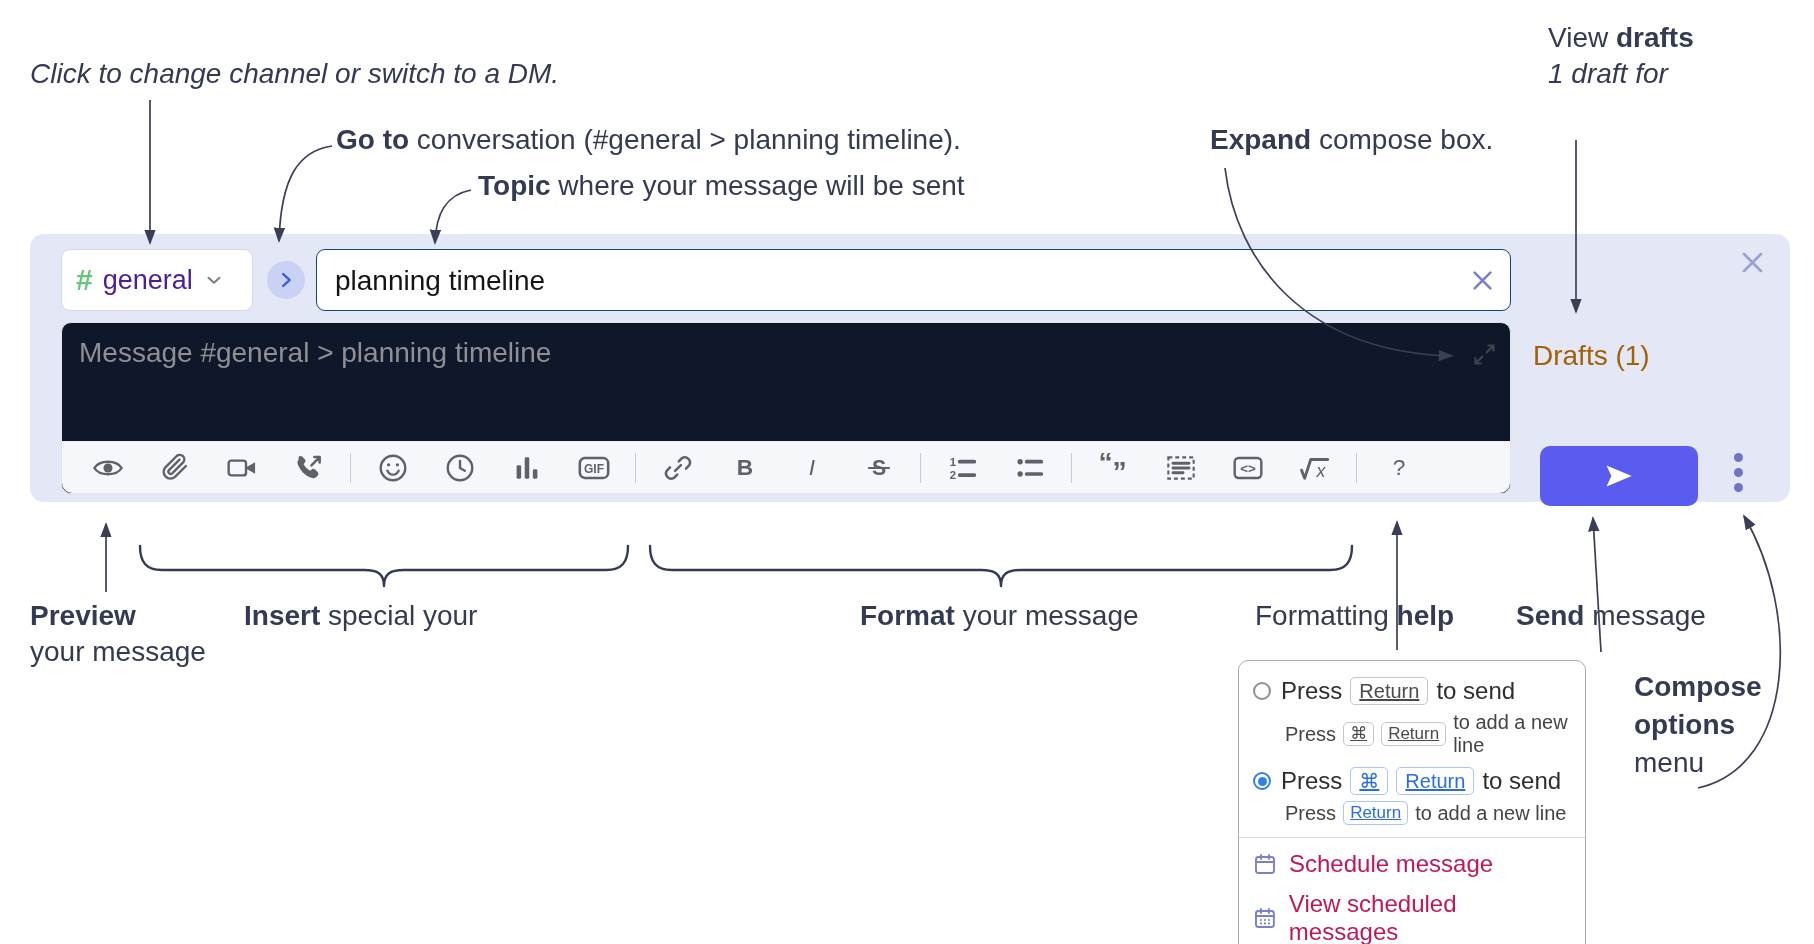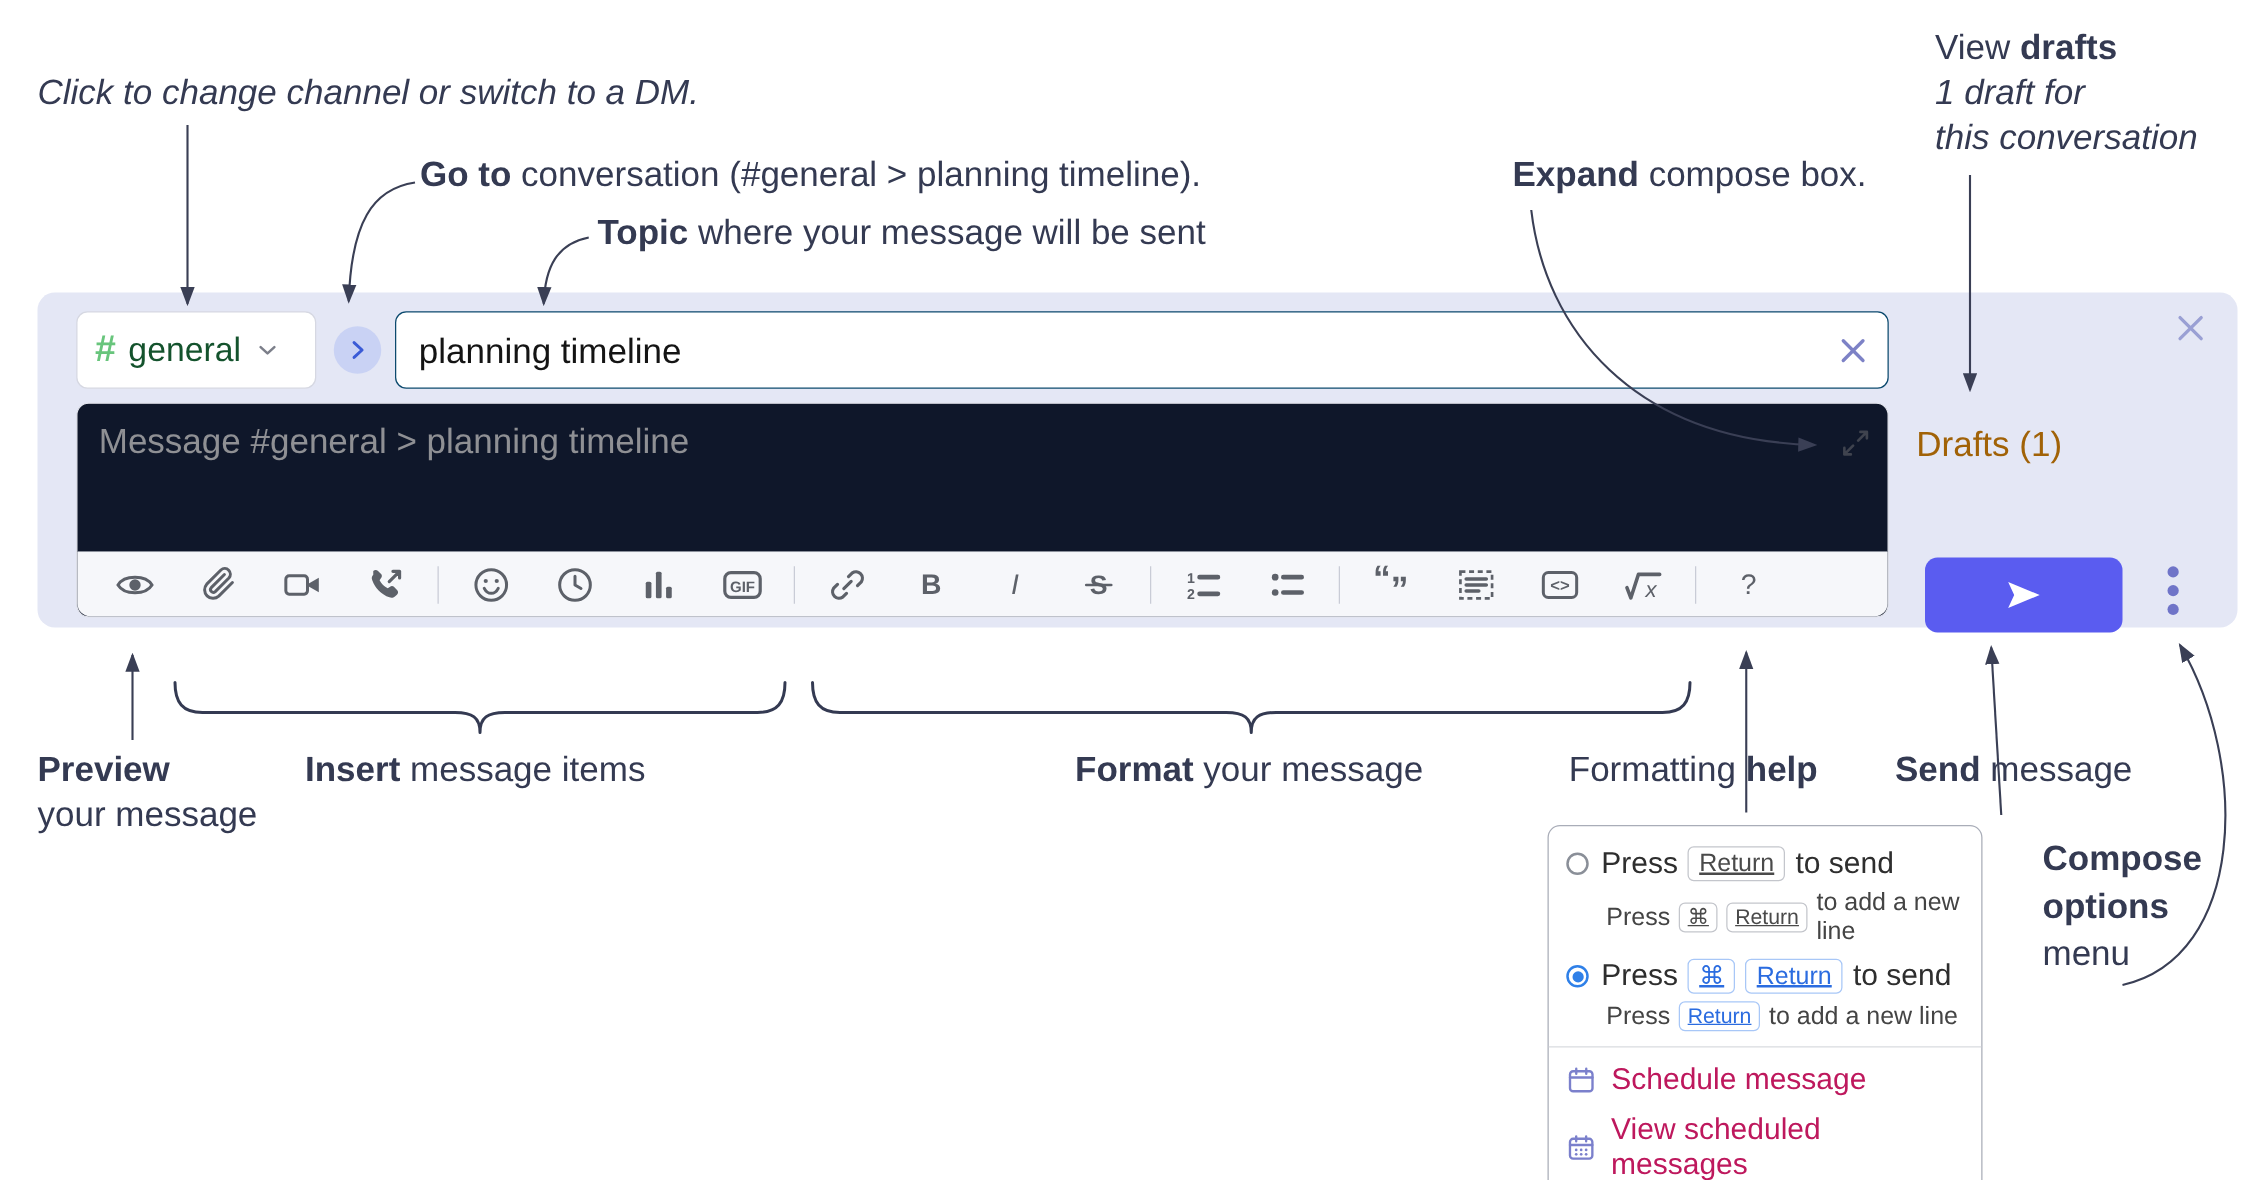--- a/index.html
+++ b/index.html
@@ -9,21 +9,21 @@
   .ann b{font-weight:700;}
   .it{font-style:italic;}
 
   
   .panel{position:absolute;left:30px;top:234px;width:1760px;height:268px;
          background:#e4e7f5;border-radius:14px;}
   .chip{position:absolute;left:61px;top:249px;width:192px;height:62px;background:#fff;
         border:1px solid #d6d8e2;border-radius:9px;display:flex;align-items:center;
         gap:10px;padding:0 14px;box-sizing:border-box;cursor:pointer;}
   .hash{color:#68c57c;font-weight:700;font-size:30px;}
-  .chipname{font-size:27px;color:#14532d;text-align:center;}
+  .chipname{font-size:27px;color:#4c1d95;text-align:center;}
   .gobtn{position:absolute;left:267px;top:261px;width:38px;height:38px;border-radius:50%;
          background:#c9d2f4;display:flex;align-items:center;justify-content:center;border:none;}
   .topicwrap{position:absolute;left:316px;top:249px;width:1195px;height:62px;background:#fff;
              border:1px solid #0c4a6e;border-radius:9px;box-sizing:border-box;}
   .topicwrap input{position:absolute;left:16px;top:0;width:1110px;height:60px;border:none;outline:none;
              font-size:28px;color:#141414;font-family:"Liberation Sans",sans-serif;background:transparent;}
   .xbtn{position:absolute;background:transparent;border:none;padding:0;cursor:pointer;}
   .msgbox{position:absolute;left:61px;top:322px;width:1450px;height:172px;background:#0f172a;
           border:1px solid #e2e4ec;border-radius:10px;box-sizing:border-box;}
   .placeholder{position:absolute;left:17px;top:14px;font-size:28px;color:#8f9094;}
@@ -70,21 +70,20 @@
   <div class="ann it" style="left:30px;top:56px;">Click to change channel or switch to a DM.</div>
 
   <div class="ann" style="left:336px;top:122px;"><b>Go to</b><span> conversation (#general &gt; planning timeline).</span></div>
 
   <div class="ann" style="left:478px;top:168px;"><b>Topic</b><span> where your message will be sent</span></div>
 
   <div class="ann" style="left:1210px;top:122px;"><b>Expand</b><span> compose box.</span></div>
 
   <div class="ann" style="left:1548px;top:20px;"><span>View </span><b>drafts</b></div>
   <div class="ann it" style="left:1548px;top:56px;">1 draft for</div>
-  <div class="ann it" style="left:1548px;top:92px;">this conversation</div>
 
   <div class="panel"></div>
 
   <div class="chip">
     <span class="hash">#</span>
     <span class="chipname">general</span>
     <svg width="22" height="22" viewBox="0 0 24 24">
         <path d="M6 9.5l6 5.5 6-5.5" fill="none" stroke="#7c7f8a" stroke-width="2.2" stroke-linecap="round" stroke-linejoin="round"></path>
       </svg>
   </div>
@@ -257,21 +256,21 @@
 
   <button class="dots">
     <i></i>
       <i></i>
       <i></i>
   </button>
 
   <div class="ann" style="left:30px;top:598px;"><b>Preview</b></div>
   <div class="ann" style="left:30px;top:634px;">your message</div>
 
-  <div class="ann" style="left:244px;top:598px;"><b>Insert</b><span> message items</span></div>
+  <div class="ann" style="left:244px;top:598px;"><b>Insert</b><span> special your</span></div>
 
   <div class="ann" style="left:860px;top:598px;"><b>Format</b><span> your message</span></div>
 
   <div class="ann" style="left:1255px;top:598px;"><span>Formatting </span><b>help</b></div>
 
   <div class="ann" style="left:1516px;top:598px;"><b>Send</b><span> message</span></div>
 
   <div class="co-label">
     <div><b>Compose</b></div>
     <div><b>options</b></div>

